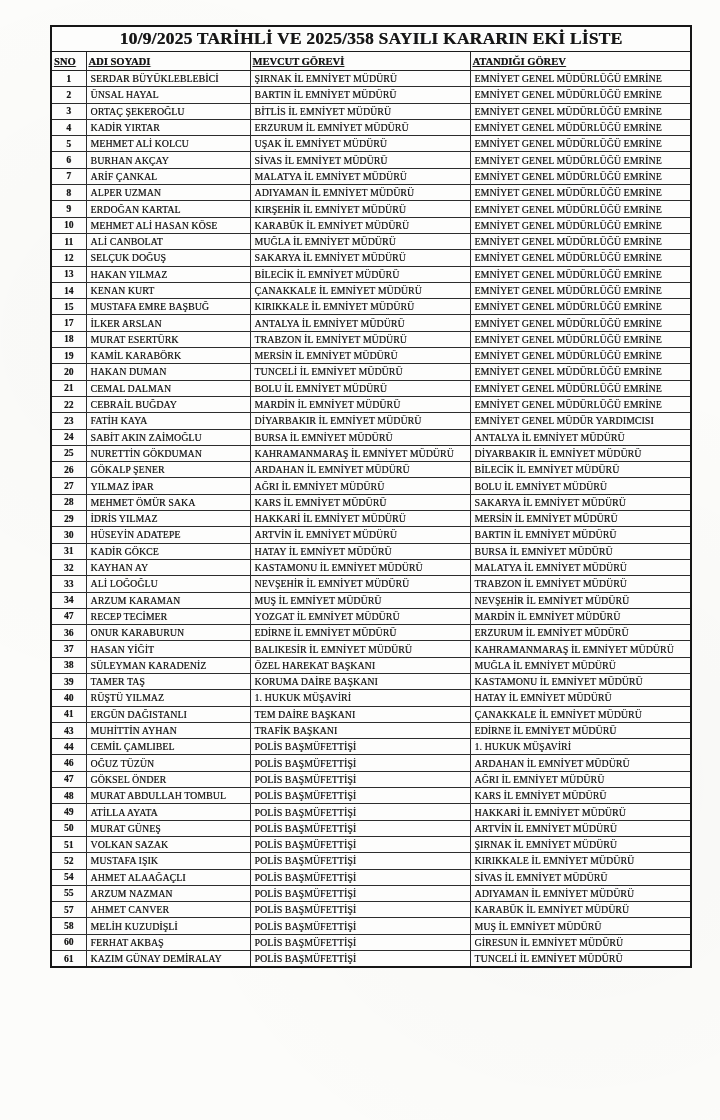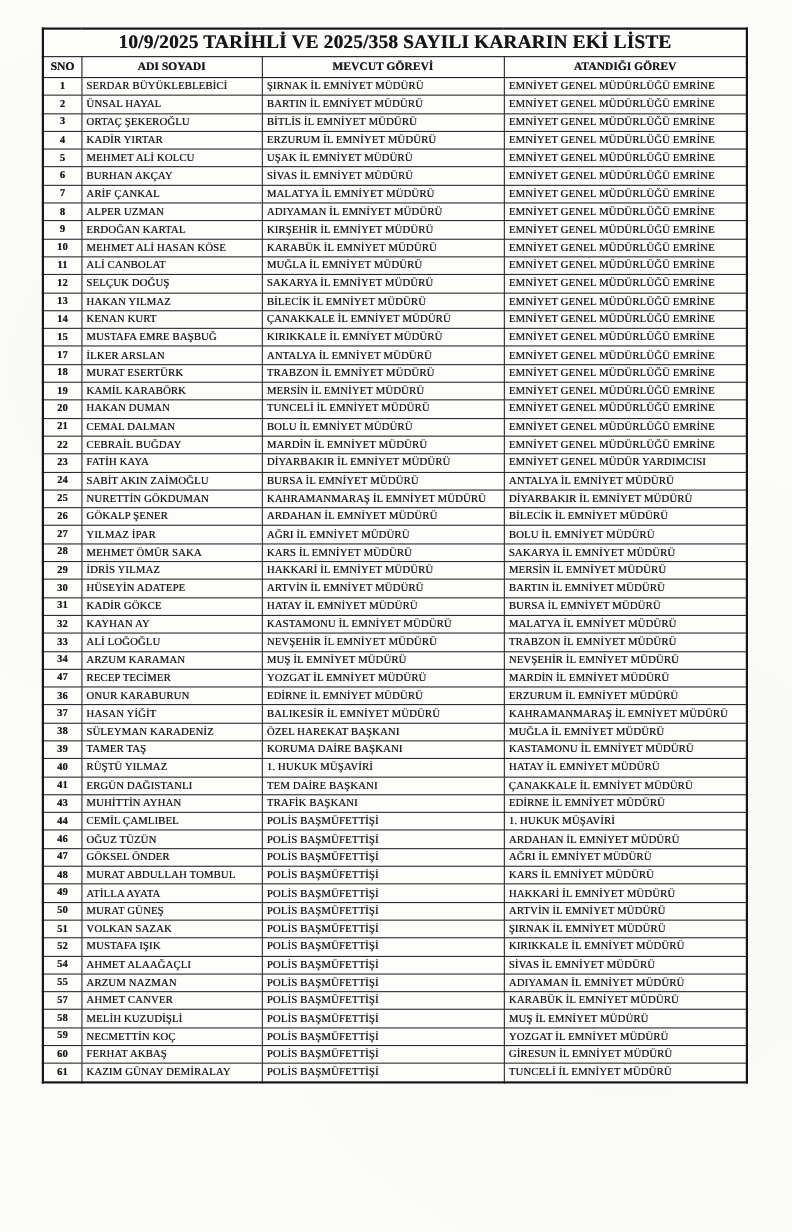--- a/index.html
+++ b/index.html
@@ -20,21 +20,21 @@
     left: 0; top: 0;
     width: 720px;
     height: 1120px;
     background:
       radial-gradient(circle at 20% 30%, rgba(0,0,0,0.015), transparent 40%),
       radial-gradient(circle at 80% 70%, rgba(0,0,0,0.02), transparent 45%),
       #fcfcfa;
   }
   table.decree-table {
     position: absolute;
-    left: 38px;
+    left: 50px;
     top: 25px;
     width: 640px;
     border-collapse: collapse;
     table-layout: fixed;
     border: 2.5px solid #161616;
     background: #fdfdfc;
     padding-left: 32px;
   }
   col.c-sno      { width: 35px; }
   col.c-name     { width: 164px; }
@@ -50,26 +50,27 @@
     letter-spacing: 0.2px;
     border-bottom: 1.6px solid #1b1b1b;
     padding: 0 2px 2px 2px;
     text-shadow: 0.4px 0 0 rgba(10,10,10,0.7);
     white-space: nowrap;
   }
   thead th {
     height: 16px;
     font-size: 10.5px;
     font-weight: bold;
-    text-align: center;
+    text-align: left;
     vertical-align: middle;
     border: 1.1px solid #242424;
     padding: 1px 2px;
     text-shadow: 0.3px 0 0 rgba(10,10,10,0.65);
     white-space: nowrap;
+    text-decoration: underline;
   }
   tbody td {
     height: 15.3px;
     font-size: 9.8px;
     border: 1.1px solid #2c2c2c;
     padding: 0 2px 0 4px;
     vertical-align: middle;
     white-space: nowrap;
     overflow: hidden;
     text-shadow: 0.35px 0 0 rgba(15,15,15,0.6);
@@ -417,26 +418,20 @@
     <td>POLİS BAŞMÜFETTİŞİ</td>
     <td>KARABÜK İL EMNİYET MÜDÜRÜ</td>
   </tr>
         <tr>
     <td class="sno">58</td>
     <td>MELİH KUZUDİŞLİ</td>
     <td>POLİS BAŞMÜFETTİŞİ</td>
     <td>MUŞ İL EMNİYET MÜDÜRÜ</td>
   </tr>
         <tr>
-    <td class="sno">59</td>
-    <td>NECMETTİN KOÇ</td>
-    <td>POLİS BAŞMÜFETTİŞİ</td>
-    <td>YOZGAT İL EMNİYET MÜDÜRÜ</td>
-  </tr>
-        <tr>
     <td class="sno">60</td>
     <td>FERHAT AKBAŞ</td>
     <td>POLİS BAŞMÜFETTİŞİ</td>
     <td>GİRESUN İL EMNİYET MÜDÜRÜ</td>
   </tr>
         <tr>
     <td class="sno">61</td>
     <td>KAZIM GÜNAY DEMİRALAY</td>
     <td>POLİS BAŞMÜFETTİŞİ</td>
     <td>TUNCELİ İL EMNİYET MÜDÜRÜ</td>

